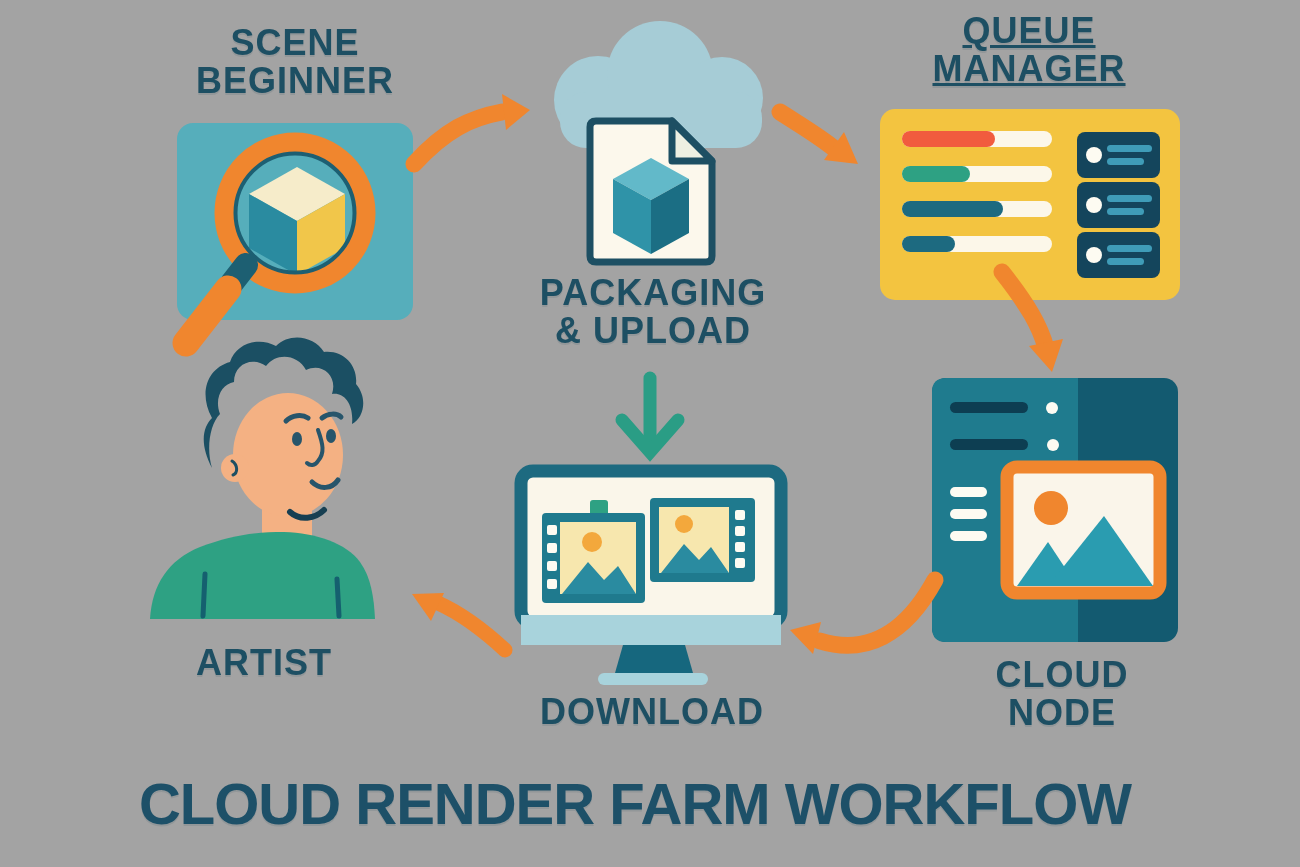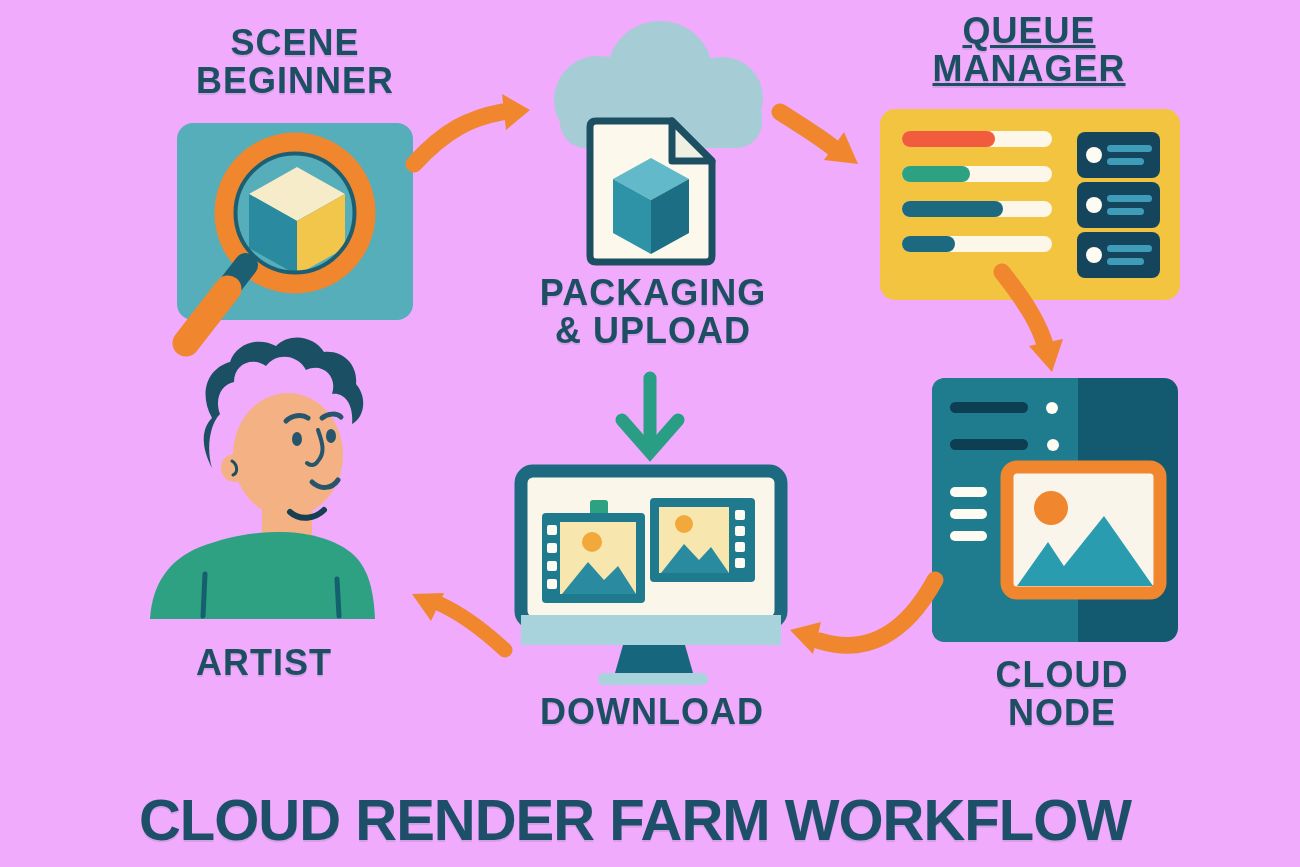--- a/index.html
+++ b/index.html
@@ -1,19 +1,19 @@
 <!DOCTYPE html>
 <html><head>
 <meta charset="utf-8">
 <style>
   html,body{margin:0;padding:0;}
   .stage{
     position:relative;
     width:1300px;height:867px;
-    background:#f0abfc;
+    background:#a3a3a3;
     overflow:hidden;
     font-family:"Liberation Sans", sans-serif;
   }
   .stage svg.scene{position:absolute;left:0;top:0;width:1300px;height:867px;display:block;}
   .label{
     position:absolute;
     transform:translateX(-50%);
     text-align:center;
     color:#1d4f63;
     font-weight:bold;
@@ -248,14 +248,14 @@
   </div>
 
   <div class="label" style="left:652px; top:693px;">
     <span>DOWNLOAD</span>
   </div>
 
   <div class="label" style="left:264px; top:644px;">
     <span>ARTIST</span>
   </div>
 
-  <div class="title" style="left:635px; top:772px;margin-top:16px;">CLOUD RENDER FARM WORKFLOW</div>
+  <div class="title" style="left:635px; top:772px;">CLOUD RENDER FARM WORKFLOW</div>
 </div>
 
 </body></html>

